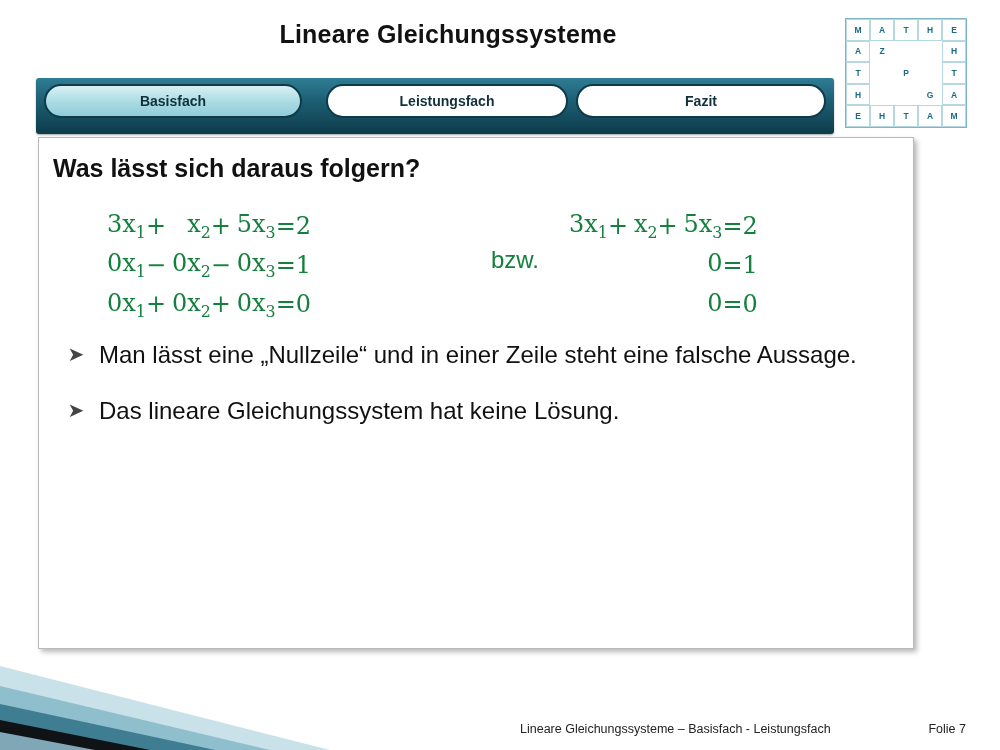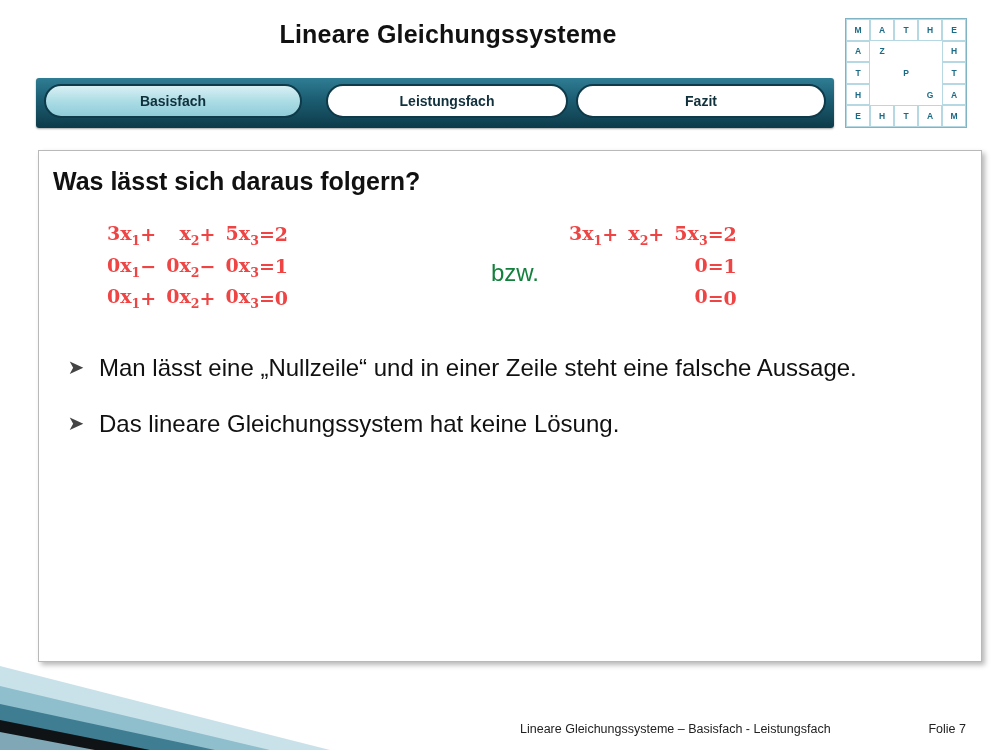--- a/index.html
+++ b/index.html
@@ -28,21 +28,21 @@
     letter-spacing: 0.2px;
     padding-left: 28px;
   }
 
   
   .tabbar {
     position: absolute;
     left: 36px;
     top: 78px;
     width: 798px;
-    height: 50px;
+    height: 56px;
     background: linear-gradient(to bottom, #2f7d94 0%, #1d5f74 40%, #0d3b4a 100%);
     border-radius: 3px;
     box-shadow: 0 1px 2px rgba(0,0,0,0.35);
   }
   .tab {
     position: absolute;
     top: 6px;
     height: 34px;
     border-radius: 18px;
     border: 2px solid #0e3a49;
@@ -97,22 +97,22 @@
     border-color: transparent;
   }
   .logo .cell.mid {
     color: #1c6b86;
   }
 
   
   .content-box {
     position: absolute;
     left: 38px;
-    top: 150px;
-    width: 944px;
+    top: 137px;
+    width: 876px;
     height: 512px;
     background: #ffffff;
     border: 1px solid #b9b9b9;
     box-shadow: 3px 3px 5px rgba(0,0,0,0.28);
     box-sizing: border-box;
   }
 
   .heading {
     position: absolute;
     left: 14px;
@@ -126,23 +126,22 @@
   .eqs {
     position: absolute;
     left: 0;
     top: 68px;
     width: 100%;
     height: 120px;
   }
   .sys {
     position: absolute;
     font-family: "DejaVu Serif", serif;
-    font-size: 19px;
-    color: #ef4444;
-    font-weight: bold;
+    font-size: 24px;
+    color: #15803d;
   }
   .sys table {
     border-collapse: collapse;
   }
   .sys td {
     padding: 1px 0;
     line-height: 1.42;
     white-space: nowrap;
   }
   .c-coef { text-align: right; padding-right: 2px; }

